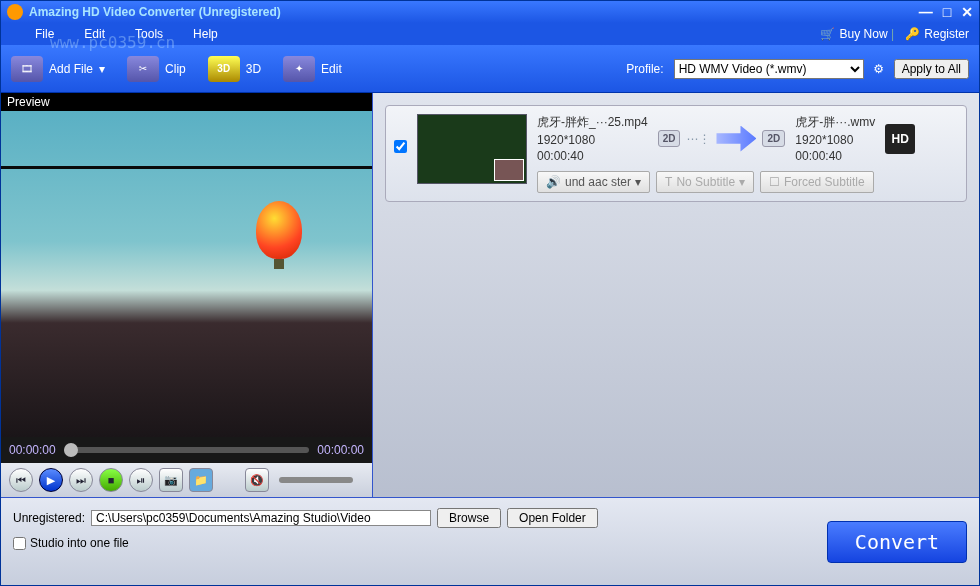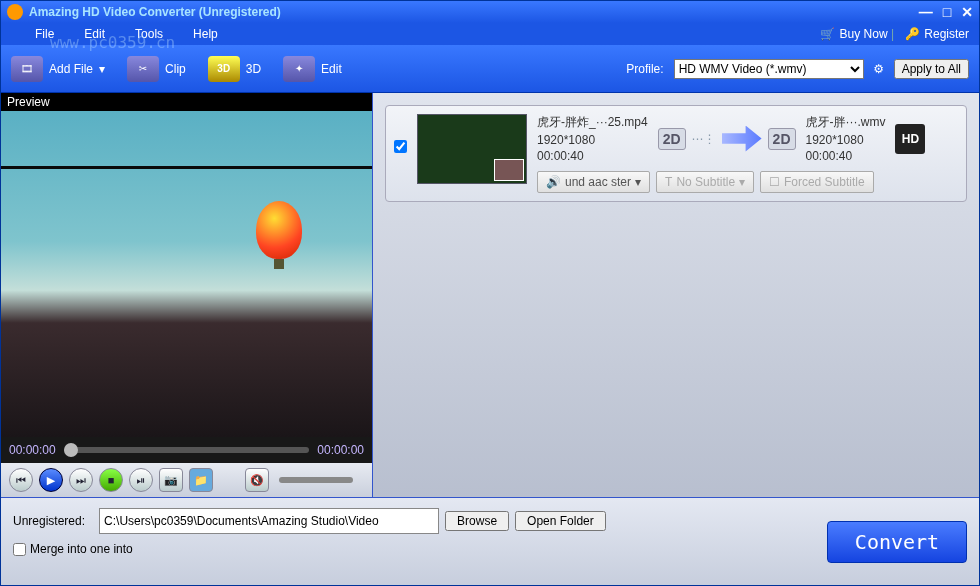--- a/index.html
+++ b/index.html
@@ -40,30 +40,30 @@
 .vol { width: 74px; height: 6px; background: #888; margin-left: 4px; border-radius:3px;}
 .listpane { flex: 1; background: linear-gradient(#e0e4ed,#b8bfcf); padding: 12px; }
 .fileitem { background: linear-gradient(#f2f4f8,#dde2ec); border: 1px solid #aab; border-radius: 4px; padding: 8px; display: flex; gap: 10px; align-items: flex-start; }
 .fileitem input[type=checkbox]{margin-top:26px;}
 .thumb { width: 110px; height: 70px; background: #1a3a1a; position:relative;overflow:hidden;border:1px solid #556;}
 .thumb .mini{position:absolute;bottom:2px;right:2px;width:30px;height:22px;background:#755;border:1px solid #fff;}
 .fileinfo { flex:1;display:flex;flex-direction:column;gap:2px;}
 .inforow{display:flex;align-items:center;gap:10px;}
 .col{display:flex;flex-direction:column;gap:2px;font-size:12px;color:#333;}
 .arrowbox{display:flex;align-items:center;gap:6px;}
-.badge2d{background:#d7dce6;border:1px solid #99a;border-radius:3px;padding:2px 4px;font-size:14px;color:#556;font-weight:bold;}
+.badge2d{background:#d7dce6;border:1px solid #99a;border-radius:3px;padding:2px 4px;font-size:10px;color:#556;font-weight:bold;}
 .bigarrow{width:40px;height:26px;background:linear-gradient(90deg,#a8b8ff,#5a7aff);clip-path:polygon(0 30%,60% 30%,60% 0,100% 50%,60% 100%,60% 70%,0 70%);}
 .hdbadge{width:30px;height:30px;background:#222;color:#fff;display:flex;align-items:center;justify-content:center;font-weight:bold;font-size:12px;border-radius:3px;}
 .subrow{display:flex;gap:6px;margin-top:6px;}
 .subbtn{flex:0 0 auto;height:22px;padding:0 8px;background:linear-gradient(#f8f8f8,#e0e0e0);border:1px solid #aaa;border-radius:2px;display:flex;align-items:center;gap:4px;cursor:pointer;color:#555;font-size:11px;}
 .subbtn.disabled{color:#aaa;}
 .bottombar { height: 88px; background: linear-gradient(#e4e8f2,#c7cedd); border-top: 1px solid #3355cc; padding: 10px 12px; display: flex; }
 .destcol{flex:1;}
 .destrow { display: flex; align-items: center; gap: 6px; margin-bottom: 8px;}
-.destrow input[type=text] { width: 340px; height: 26px; padding: 0 4px; font-size:12px; border:1px solid #888;margin-left:8px;}
+.destrow input[type=text] { width: 340px; height: 16px; padding: 0 4px; font-size:12px; border:1px solid #888;}
 .destrow button { height: 20px; padding: 0 10px; font-size:12px;}
 .mergerow { display: flex; align-items: center; gap: 4px; font-size:12px;}
 .convertbtn { width: 140px; height: 42px; background: linear-gradient(#4a7cff,#1544e0); color: #fff; font-size: 20px; border: 1px solid #0030b0; border-radius: 4px; cursor: pointer; align-self:center;font-family:monospace;}
 .watermark{position:absolute;top:33px;left:50px;color:rgba(180,220,255,0.4);font-size:16px;font-family:monospace;pointer-events:none;}
 </style>
 </head>
 <body>
 
 <div class="titlebar">
   <span class="icon"></span>
@@ -204,17 +204,17 @@
 <div class="bottombar">
   <div class="destcol">
     <div class="destrow">
       <span>Unregistered:</span>
       <input type="text" value="C:\Users\pc0359\Documents\Amazing Studio\Video" style="">
       <button>Browse</button>
       <button>Open Folder</button>
     </div>
     <div class="mergerow">
       <input type="checkbox" style="">
-      <span>Merge into one into</span>
+      <span>Studio into one file</span>
     </div>
   </div>
   <button class="convertbtn">Convert</button>
 </div>
 
 </body></html>

